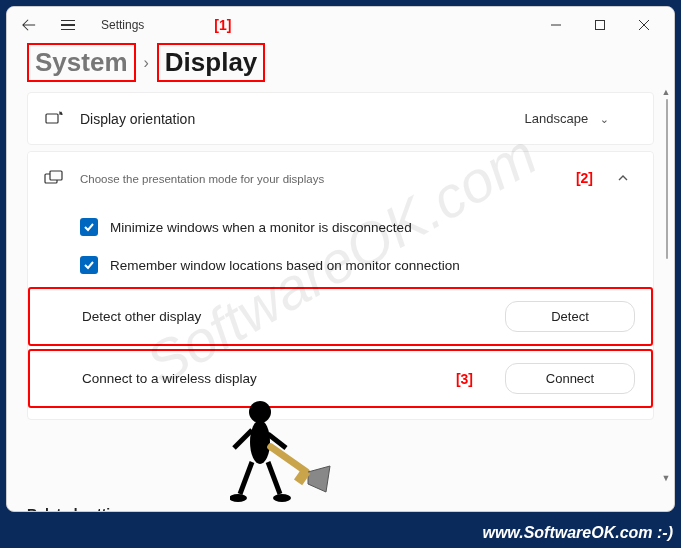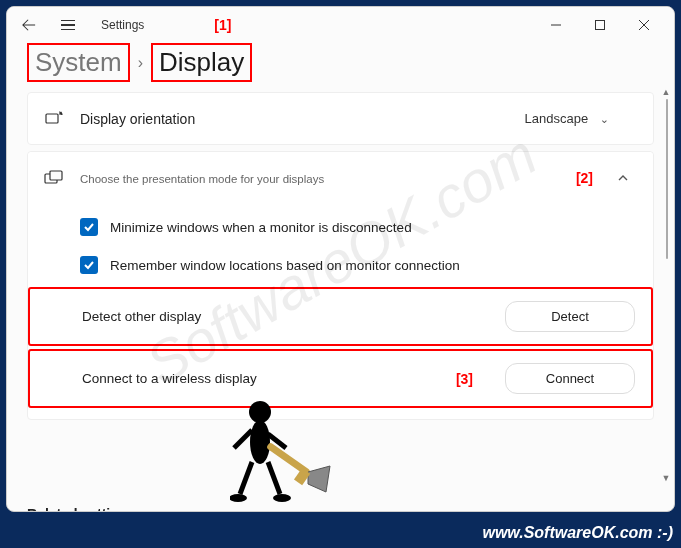--- a/index.html
+++ b/index.html
@@ -52,21 +52,21 @@
       font-size: 12px;
       color: #333;
     }
     .breadcrumb {
       display: flex; align-items: center;
       padding: 0 20px 6px 20px;
       gap: 6px;
     }
     .bc-item {
       font-size: 26px;
-      font-weight: 400;
+      font-weight: 700;
       padding: 2px 6px;
     }
     .bc-parent { color: #777; cursor: pointer; }
     .bc-sep { color: #777; font-size: 16px; padding: 0 2px; }
     .bc-current { color: #1a1a1a; }
     .hl1 { border: 2px solid red; }
     .annot { color: red; font-weight: bold; font-size: 14px; position: absolute; }
     .content {
       padding: 4px 20px 10px 20px;
       height: calc(100% - 100px);

